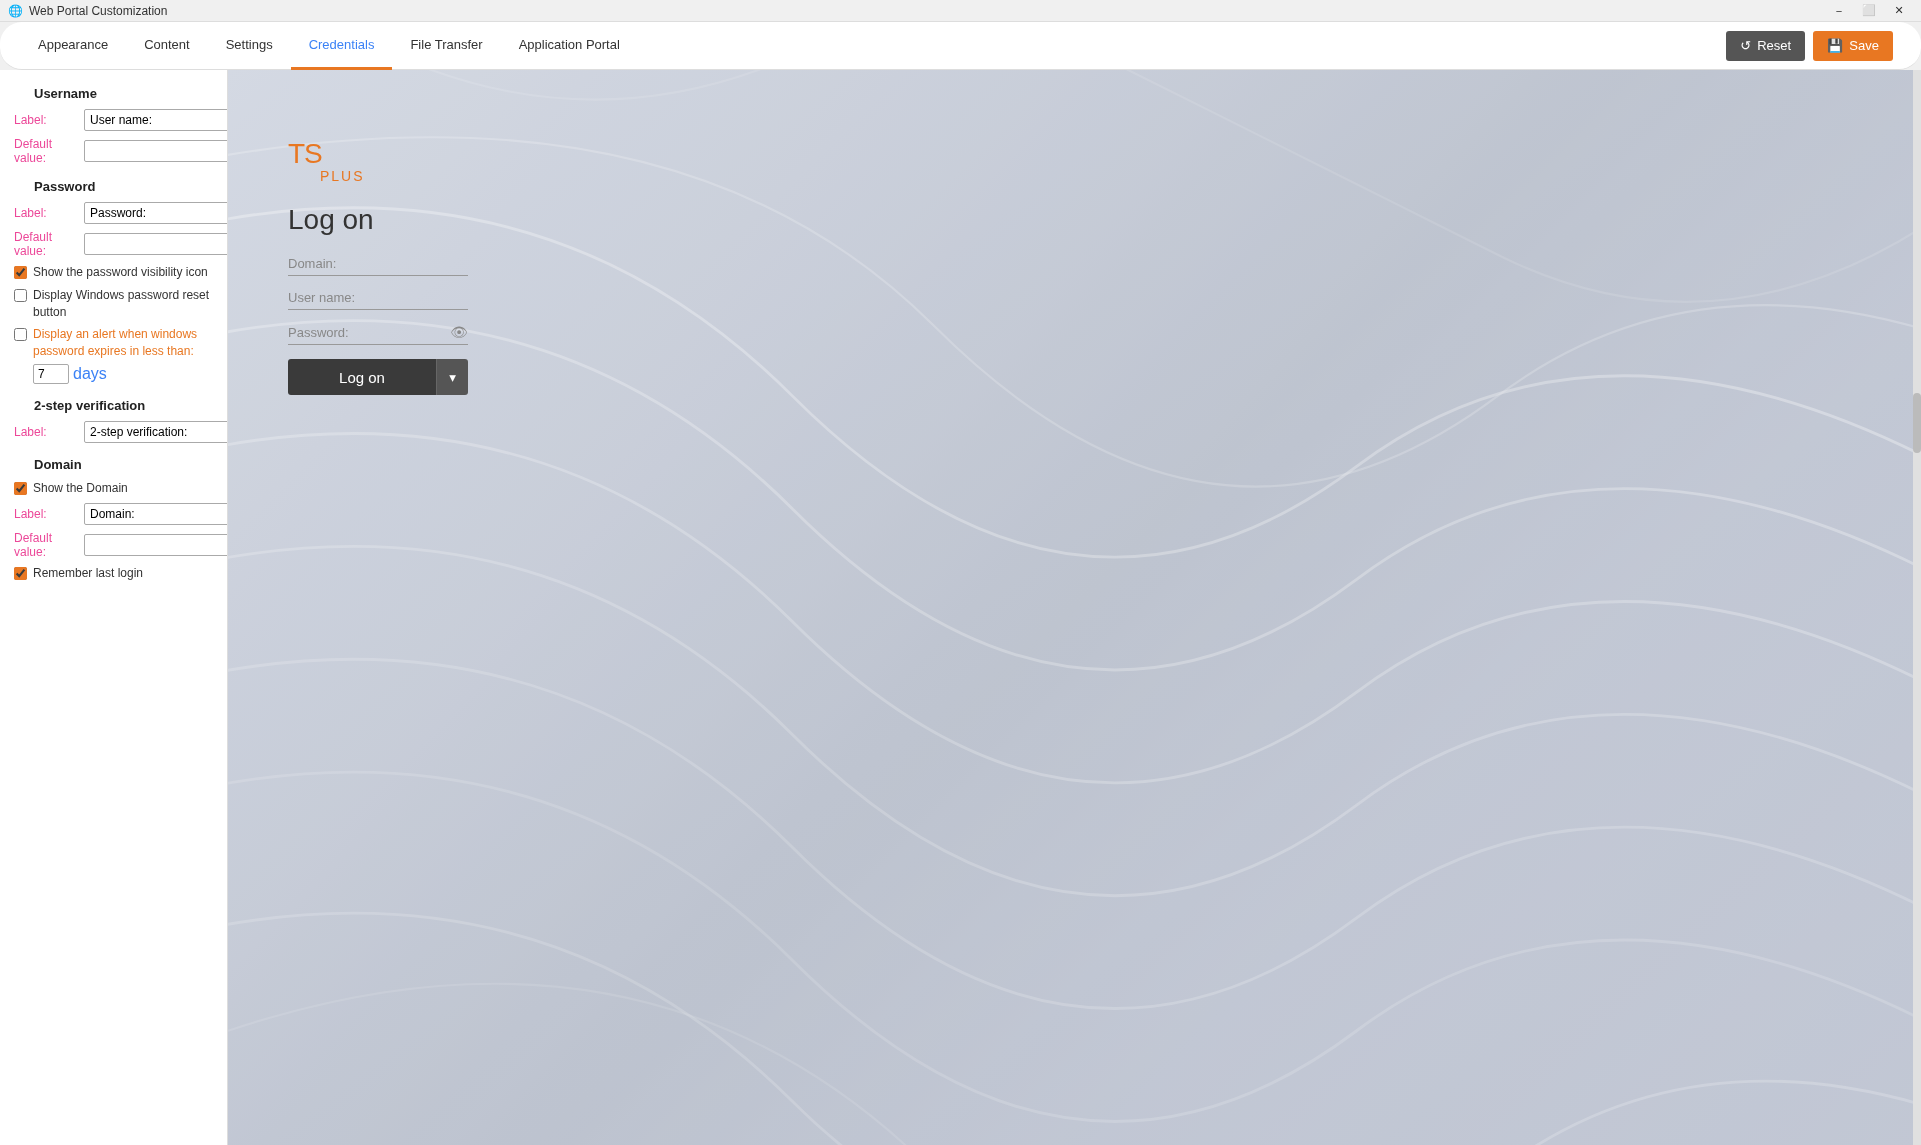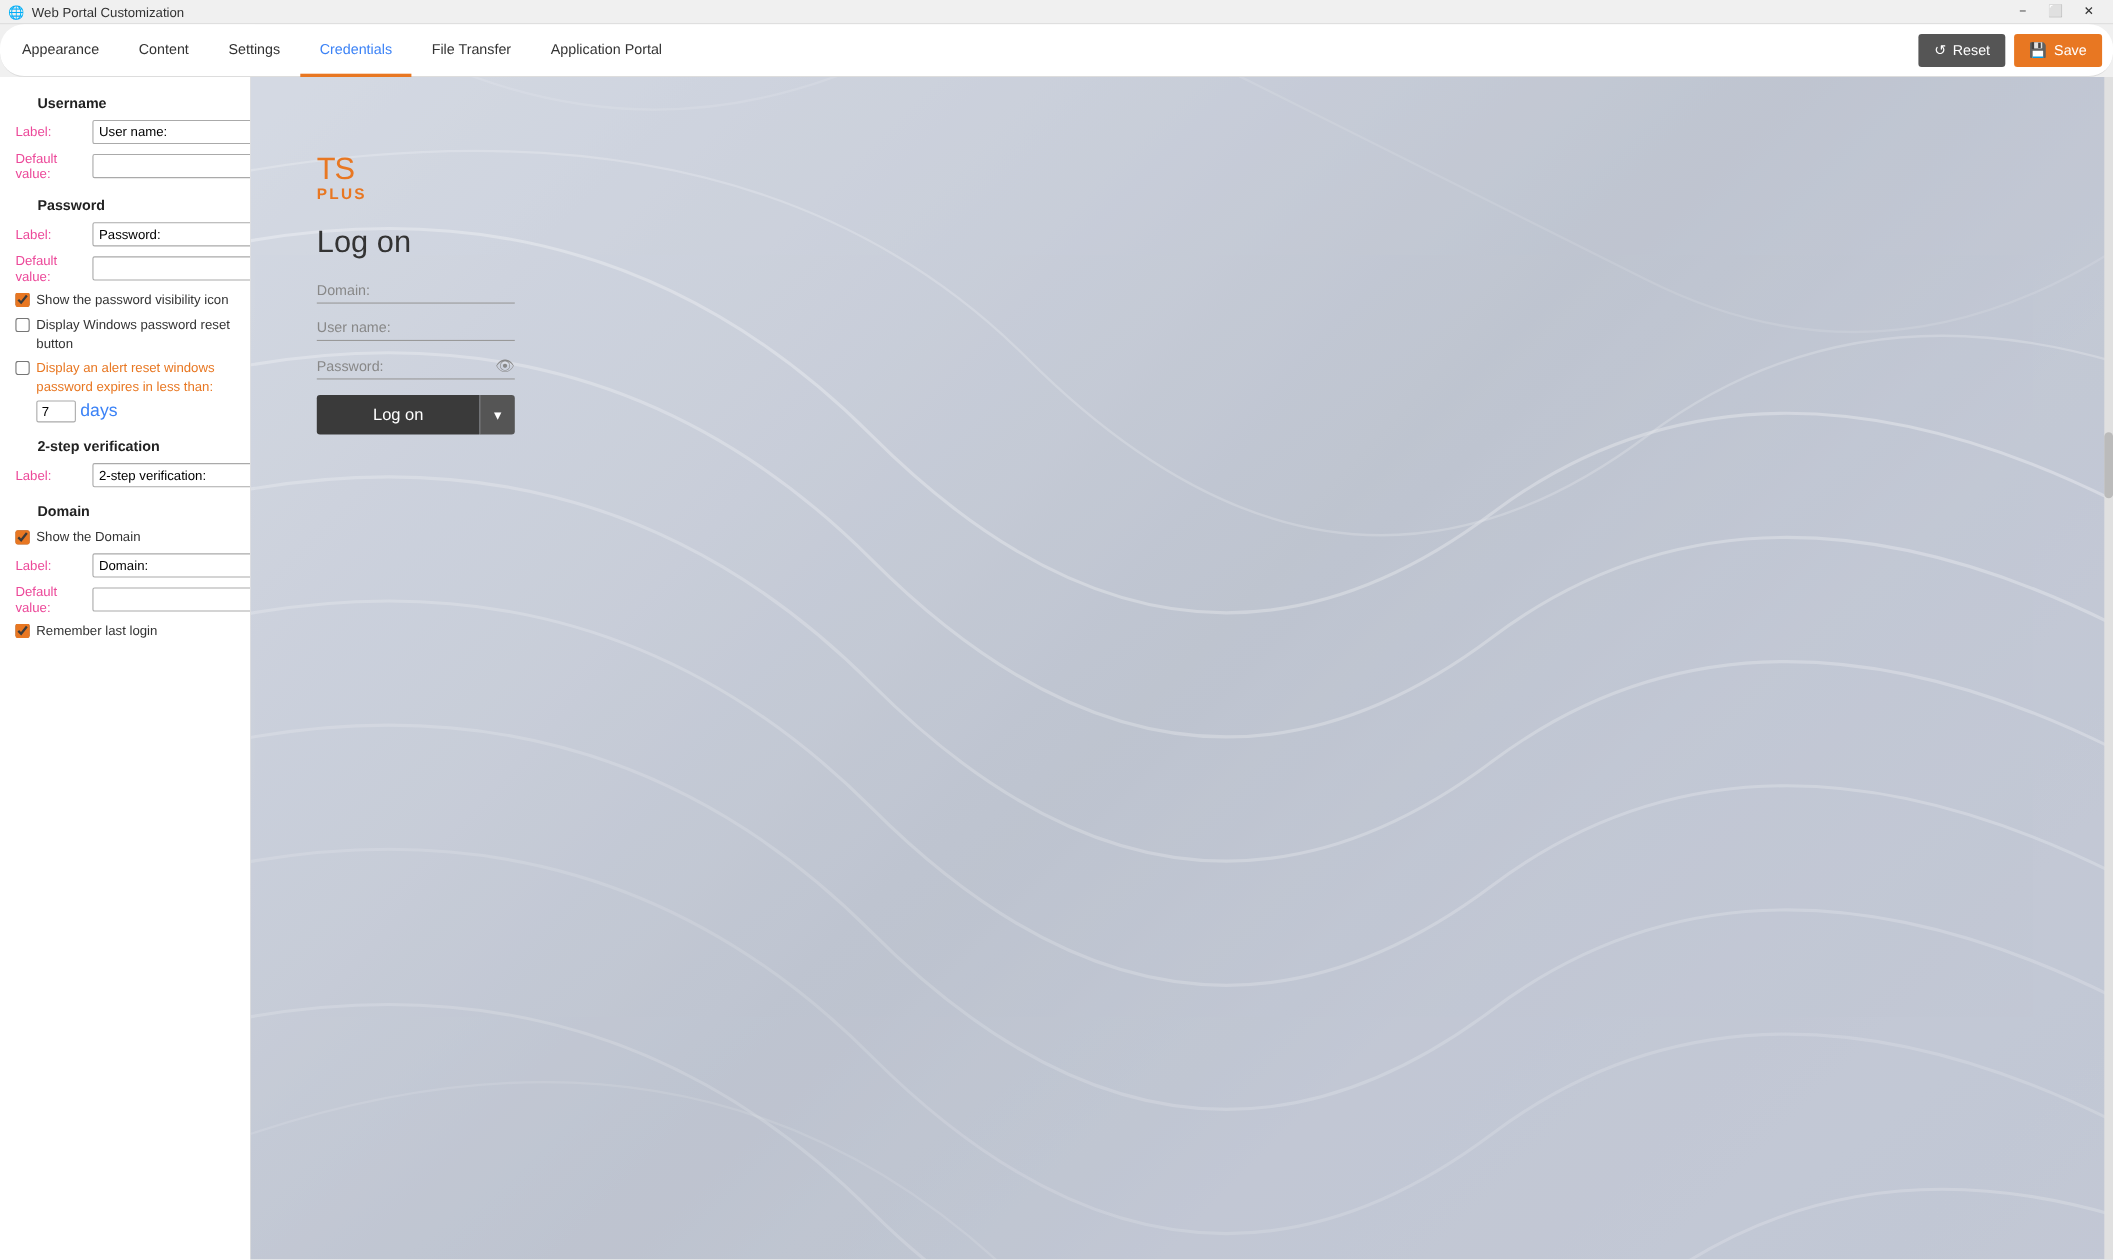--- a/index.html
+++ b/index.html
@@ -19,21 +19,21 @@
     .title-bar-controls { display: flex; gap: 2px; }
     .title-bar-btn { width: 28px; height: 20px; border: none; background: transparent; cursor: pointer; font-size: 11px; color: #333; display: flex; align-items: center; justify-content: center; }
 
     
     .tab-bar {
       height: 48px;
       background: #ffffff;
       display: flex;
       align-items: stretch;
       border-bottom: 1px solid #ddd;
-      padding: 0 2px;
+      padding: 0 20px;
       justify-content: space-between;
       border-radius: 22px;
     }
     .tab-bar-left { display: flex; align-items: stretch; }
     .tab {
       padding: 0 18px;
       display: flex;
       align-items: center;
       cursor: pointer;
       font-size: 13px;
@@ -173,23 +173,24 @@
     }
     .ts-logo-text {
       font-size: 28px;
       font-weight: normal;
       color: #e87722;
       letter-spacing: -1px;
       line-height: 1;
     }
     .ts-logo-sub {
       font-size: 14px;
-      font-weight: bold;
+      font-weight: normal;
       color: #e87722;
       letter-spacing: 2px;
+      margin-left: 32px;
     }
 
     .login-title {
       font-size: 28px;
       font-weight: 300;
       color: #333;
       margin-bottom: 20px;
     }
 
     .login-field {
@@ -343,21 +344,21 @@
     </div>
 
     <div class="checkbox-row">
       <input type="checkbox" id="chk-winreset" style="">
       <label class="checkbox-label" for="chk-winreset">Display Windows password reset button</label>
     </div>
 
     <div class="days-row">
       <input type="checkbox" id="chk-alert" style="">
       <div style="display:flex;flex-direction:column;gap:2px;">
-        <label class="days-label" for="chk-alert">Display an alert reset windows password expires in less than:</label>
+        <label class="days-label" for="chk-alert">Display an alert when windows password expires in less than:</label>
         <div style="display:flex;align-items:center;gap:4px;margin-top:2px;">
           <input class="days-input" type="text" value="7" style="">
           <span class="days-suffix">days</span>
         </div>
       </div>
     </div>
 
     <div class="section-title">2-step verification</div>
     <div class="form-row">
       <span class="form-label">Label:</span>

